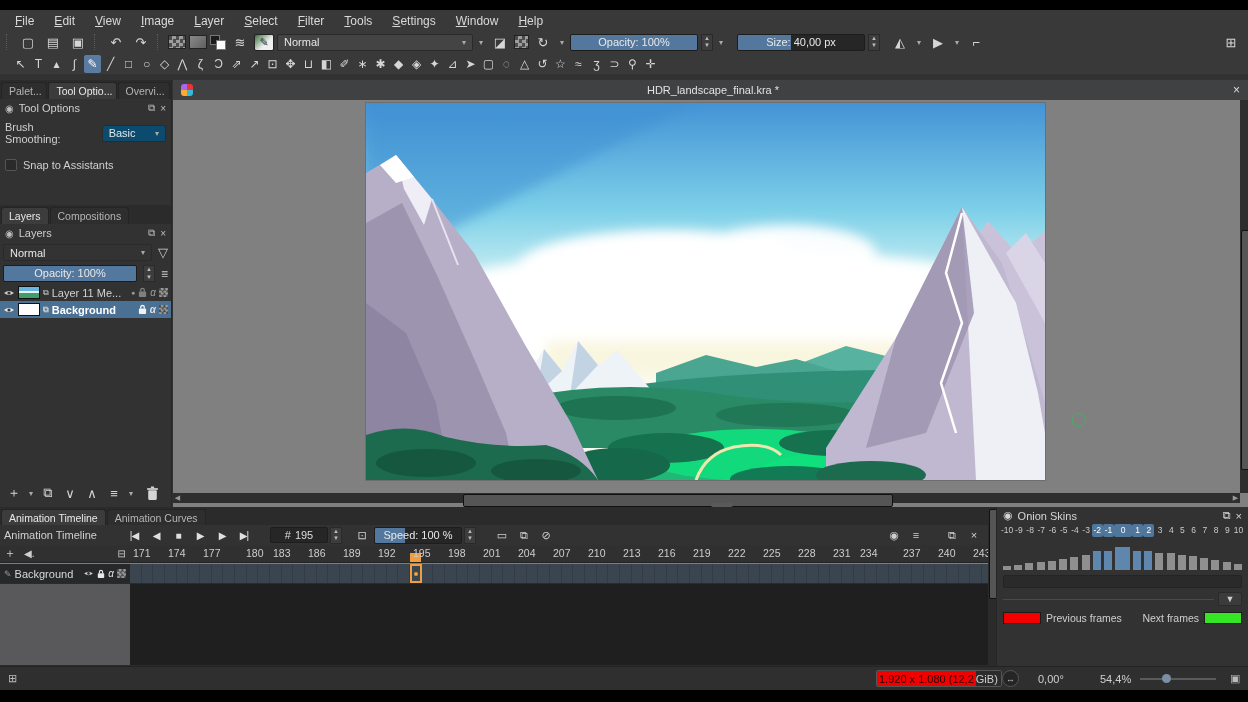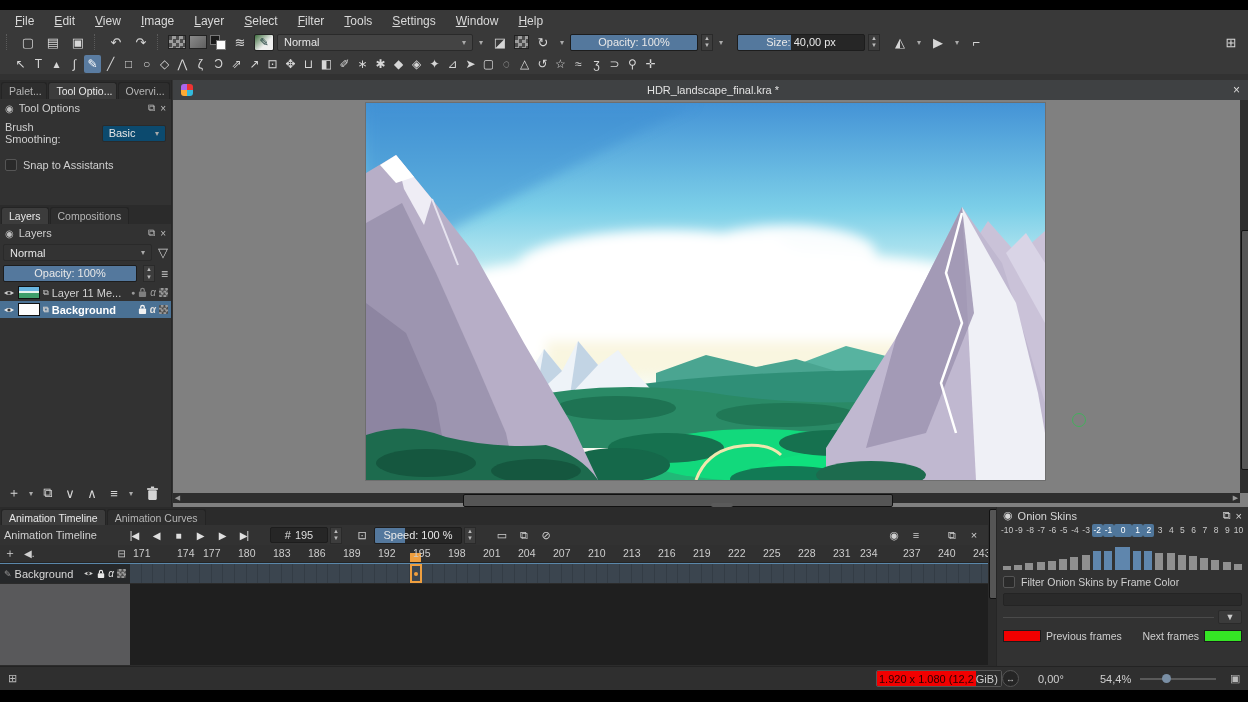--- a/index.html
+++ b/index.html
@@ -494,23 +494,23 @@
     </div>
     <div id="tl-ruler">
       <div id="ruler-left">
         <span style="font-size:12px">＋</span>
         <span style="font-size:10px">◀.</span>
         <span id="ruler-fit">⊟</span>
       </div>
       <div id="ruler-labels">
         <div id="playhead-ruler" style="left: 280px;"></div>
       <div class="rlabel" style="left: 3px;">171</div>
-          <div class="rlabel" style="left: 47px;">174</div>
+          <div class="rlabel" style="left: 38px;">174</div>
           <div class="rlabel" style="left: 73px;">177</div>
-          <div class="rlabel" style="left: 108px; text-align: right;">180</div>
+          <div class="rlabel" style="left: 116px; text-align: right;">180</div>
           <div class="rlabel" style="left: 143px;">183</div>
           <div class="rlabel" style="left: 178px;">186</div>
           <div class="rlabel" style="left: 213px;">189</div>
           <div class="rlabel" style="left: 248px;">192</div>
           <div class="rlabel" style="left: 283px;">195</div>
           <div class="rlabel" style="left: 318px;">198</div>
           <div class="rlabel" style="left: 353px;">201</div>
           <div class="rlabel" style="left: 388px;">204</div>
           <div class="rlabel" style="left: 423px;">207</div>
           <div class="rlabel" style="left: 458px;">210</div>
@@ -607,24 +607,20 @@
         <div class="obar active" style="height: 19px;"></div>
         <div class="obar" style="height: 17px;"></div>
         <div class="obar" style="height: 17px;"></div>
         <div class="obar" style="height: 15px;"></div>
         <div class="obar" style="height: 14px;"></div>
         <div class="obar" style="height: 12px;"></div>
         <div class="obar" style="height: 10px;"></div>
         <div class="obar" style="height: 8px;"></div>
         <div class="obar" style="height: 6px;"></div>
       </div>
-    <div id="on-filter">
-      <span class="checkbox"></span>
-      <span>Filter Onion Skins by Frame Color</span>
-    </div>
     <div id="on-input"></div>
     <div id="on-collapse">
       <span class="line"></span>
       <span class="chev">▼</span>
     </div>
     <div id="on-swatches">
       <span class="swatch" id="prev-swatch" style="background: rgb(242, 0, 0);"></span>
       <span>Previous frames</span>
       <span class="grow"></span>
       <span>Next frames</span>

